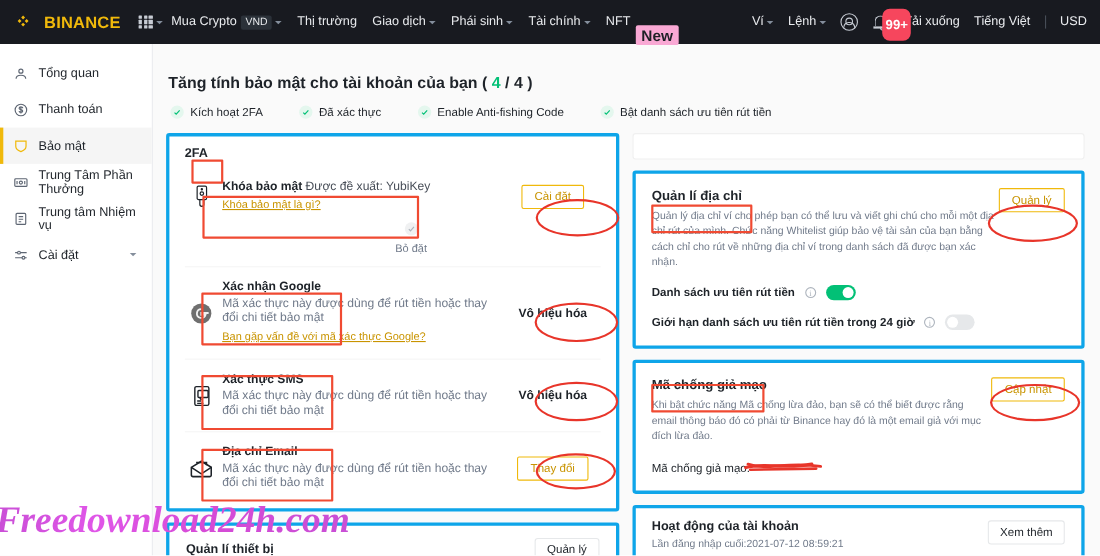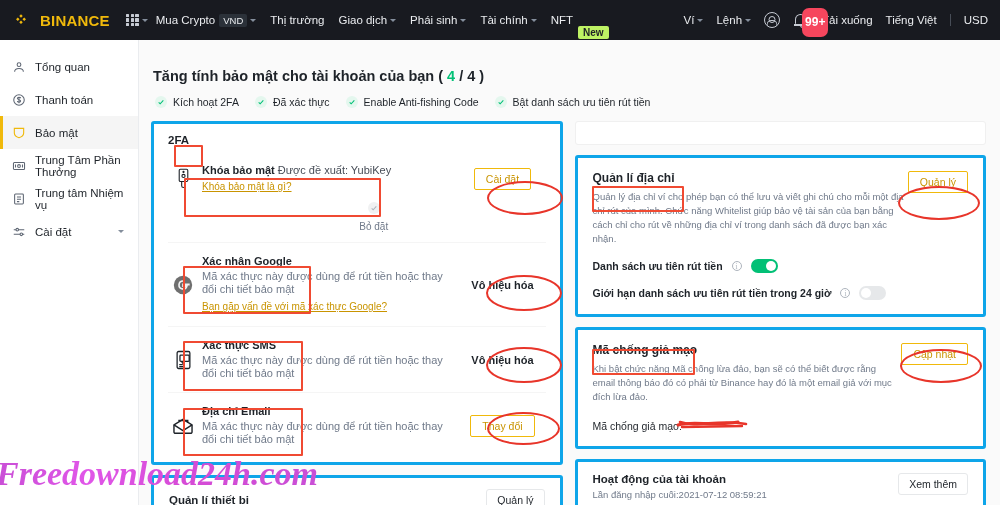--- a/index.html
+++ b/index.html
@@ -35,22 +35,22 @@
     border-left: 3.2px solid transparent; border-right: 3.2px solid transparent;
     border-top: 3.6px solid #848e9c; margin-left: 3px; vertical-align: middle;
   }
   .nav-items { display: flex; align-items: center; gap: 14px; margin-left: 8px; }
   .nav-item { display: flex; align-items: center; cursor: pointer; white-space: nowrap; }
   .vnd-chip {
     background: #2b3139; color: #eaecef; border-radius: 2px;
     padding: 1px 4px; font-size: 9.5px; margin-left: 4px;
   }
   .new-chip {
-    background: #bef264; color: #1e2026; border-radius: 2px;
-    padding: 1px 5px; font-size: 10px; margin-left: 5px; font-weight: bold; margin-top: 24px;
+    background: #f9a8d4; color: #1e2026; border-radius: 2px;
+    padding: 1px 5px; font-size: 14px; margin-left: 5px; font-weight: bold; margin-top: 24px;
   }
   .nav-right { margin-left: auto; display: flex; align-items: center; gap: 13px; }
   .icon-round {
     width: 16px; height: 16px; border: 1.3px solid #c7ccd4; border-radius: 50%;
     position: relative;
   }
   .icon-round::after {
     content:""; position:absolute; left:50%; top:3px; transform:translateX(-50%);
     width:5px; height:5px; border:1.2px solid #c7ccd4; border-radius:50%;
   }
@@ -92,21 +92,21 @@
   }
   .side-ico { width: 14px; height: 14px; flex:0 0 14px; color:#5e6673; }
   .side-item.active .side-ico { color: #f0b90b; }
   .side-caret { margin-left:auto; margin-right:8px; }
 
   
   .main { flex: 1; padding: 24px 14px 0 12px; overflow: hidden; }
   .page-title { font-size: 14.5px; color: #1e2329; font-weight: bold; margin: 4px 0 0 2px; }
   .score-num { color: #02c076; font-weight: bold; }
   .score-tail { color: #1e2329; }
-  .checks { display:flex; gap: 16px; margin: 12px 0 0 4px; font-size: 10.5px; color:#1e2329; }
+  .checks { display:flex; gap: 33px; margin: 12px 0 0 4px; font-size: 10.5px; color:#1e2329; }
   .check-item { display:flex; align-items:center; gap:6px; }
   .check-dot {
     width: 12px; height: 12px; border-radius:50%; background:#e4f7ee;
     display:flex; align-items:center; justify-content:center;
   }
   .check-dot svg { display:block; }
 
   .cols { display: flex; gap: 12px; margin-top: 13px; }
   .col { flex: 1; display: flex; flex-direction: column; gap: 10px; }
 

